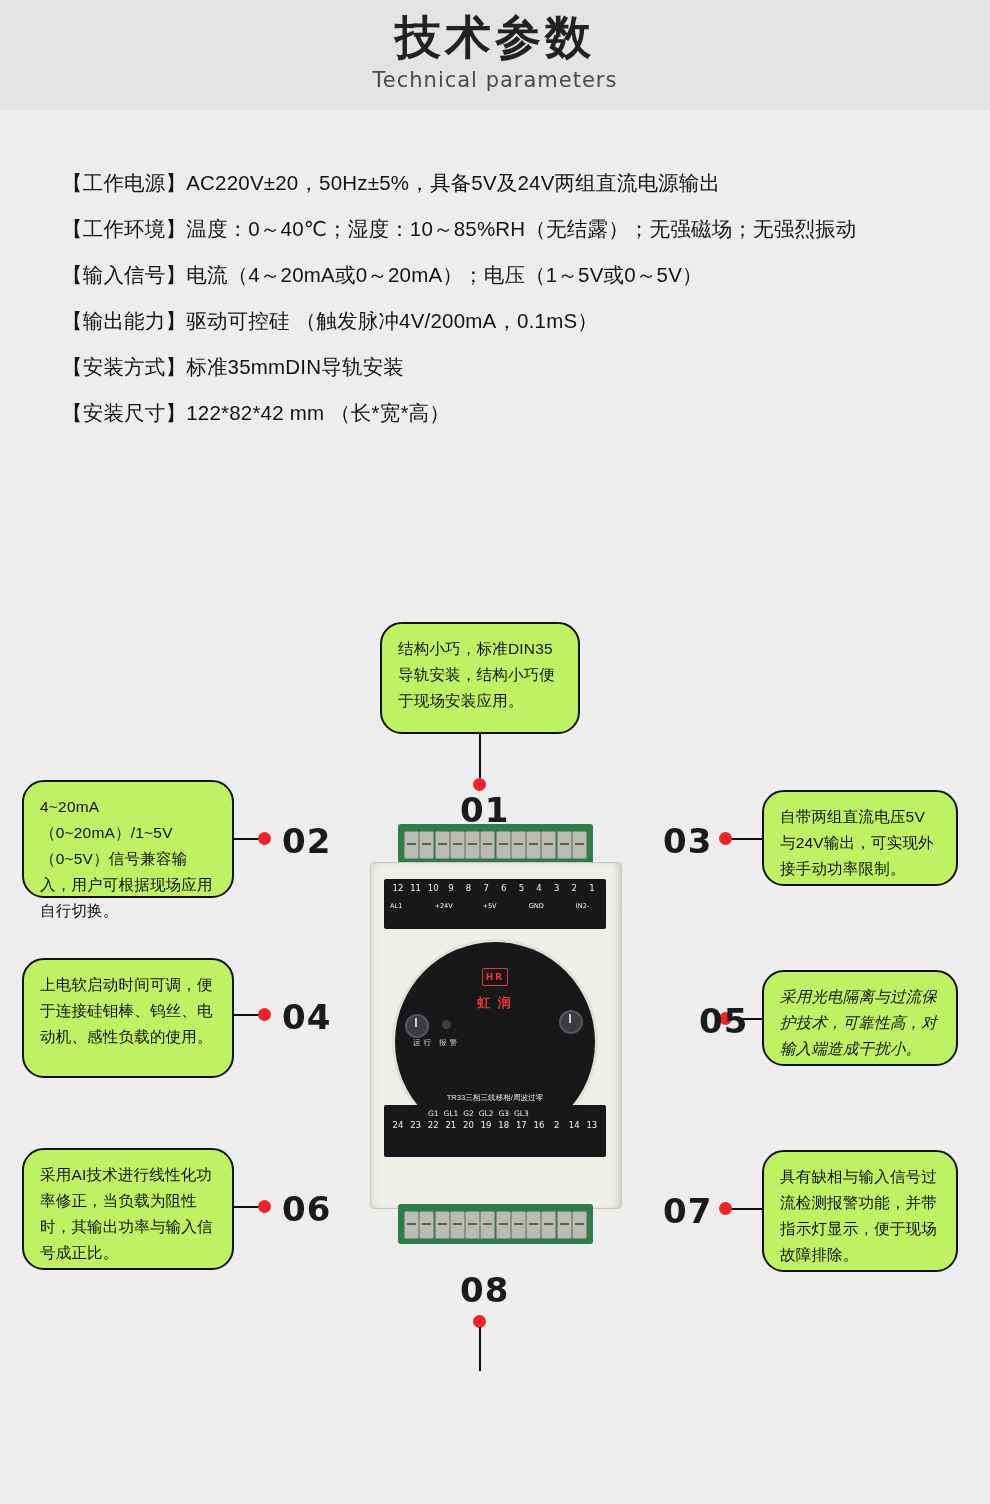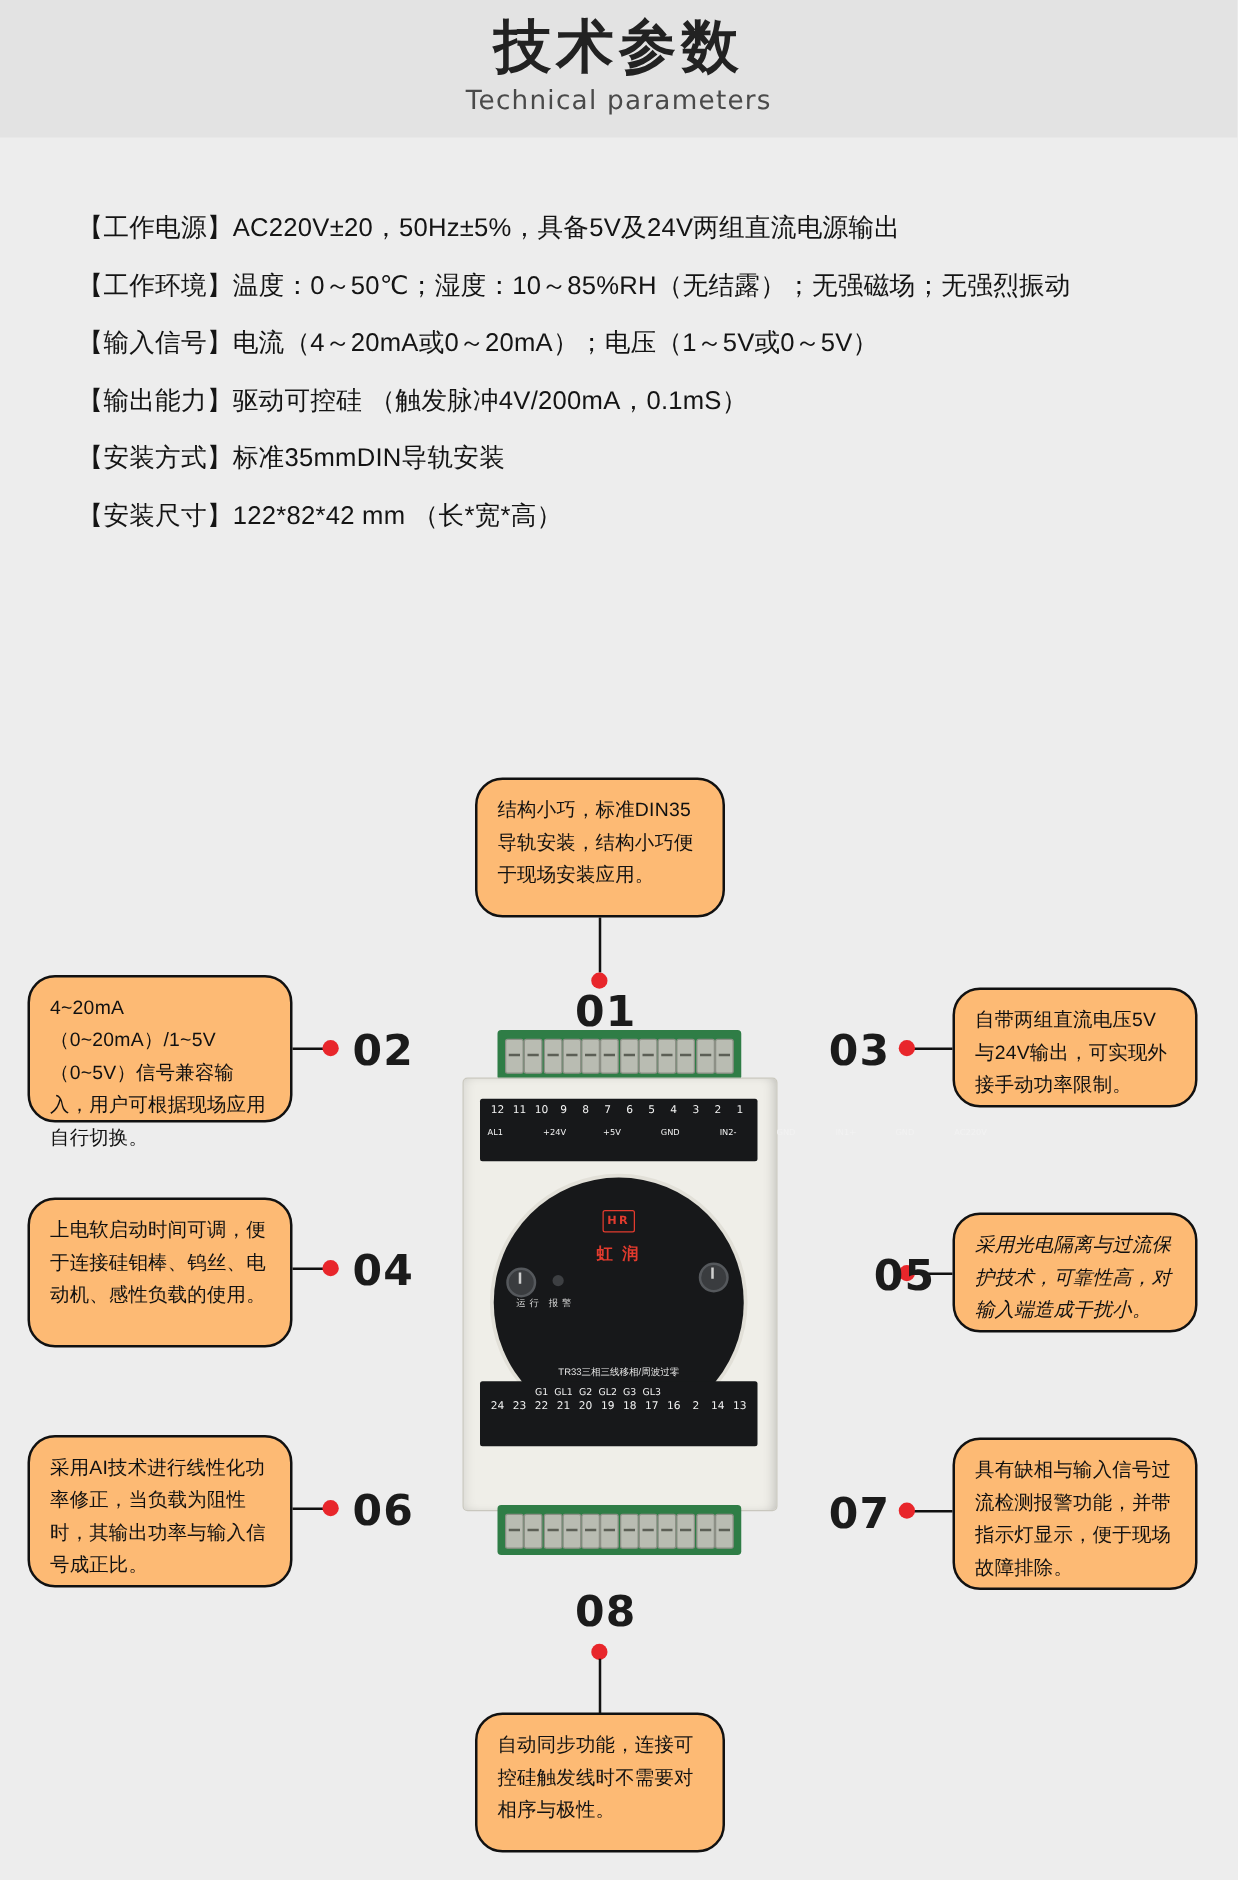--- a/index.html
+++ b/index.html
@@ -59,21 +59,21 @@
     position: absolute;
     left: 0;
     top: 600px;
     width: 990px;
     height: 904px;
   }
 
   
   .bubble {
     position: absolute;
-    background: #fdba74;
+    background: #bef264;
     border: 2px solid #111;
     border-radius: 22px;
     box-sizing: border-box;
     padding: 12px 16px;
     font-size: 15.5px;
     line-height: 26px;
     color: #111;
     letter-spacing: 0.2px;
   }
   .bubble.center { text-align: left; }
@@ -265,21 +265,21 @@
 </head>
 <body>
 
 <div class="header">
   <div class="header-title">技术参数</div>
   <div class="header-sub">Technical parameters</div>
 </div>
 
 <div class="specs">
   <div class="spec-line">【工作电源】AC220V±20，50Hz±5%，具备5V及24V两组直流电源输出</div>
-  <div class="spec-line">【工作环境】温度：0～50℃；湿度：10～85%RH（无结露）；无强磁场；无强烈振动</div>
+  <div class="spec-line">【工作环境】温度：0～40℃；湿度：10～85%RH（无结露）；无强磁场；无强烈振动</div>
   <div class="spec-line">【输入信号】电流（4～20mA或0～20mA）；电压（1～5V或0～5V）</div>
   <div class="spec-line">【输出能力】驱动可控硅 （触发脉冲4V/200mA，0.1mS）</div>
   <div class="spec-line">【安装方式】标准35mmDIN导轨安装</div>
   <div class="spec-line">【安装尺寸】122*82*42 mm （长*宽*高）</div>
 </div>
 
 <div class="diagram">
 
   <div class="bubble center" style="left:380px; top:22px; width:200px; height:112px;">结构小巧，标准DIN35导轨安装，结构小巧便于现场安装应用。</div>
   <div class="line" style="left:479px; top:134px; width:2px; height:44px;"></div>
@@ -312,21 +312,20 @@
   <div class="num" style="left:282px; top:589px;">06</div>
 
   <div class="bubble" style="left:762px; top:550px; width:196px; height:122px;">具有缺相与输入信号过流检测报警功能，并带指示灯显示，便于现场故障排除。</div>
   <div class="line" style="left:730px; top:608px; width:32px; height:2px;"></div>
   <div class="dot" style="left:719px; top:602px;"></div>
   <div class="num" style="left:663px; top:591px;">07</div>
 
   <div class="num" style="left:460px; top:670px;">08</div>
   <div class="dot" style="left:473px; top:715px;"></div>
   <div class="line" style="left:479px; top:727px; width:2px; height:44px;"></div>
-  <div class="bubble center" style="left:380px; top:770px; width:200px; height:112px;">自动同步功能，连接可控硅触发线时不需要对相序与极性。</div>
 
   <div class="device">
 
     <div class="terminal top">
       <div class="screws">
         <div class="screw"></div>
         <div class="screw"></div>
         <div class="screw"></div>
         <div class="screw"></div>
         <div class="screw"></div>

